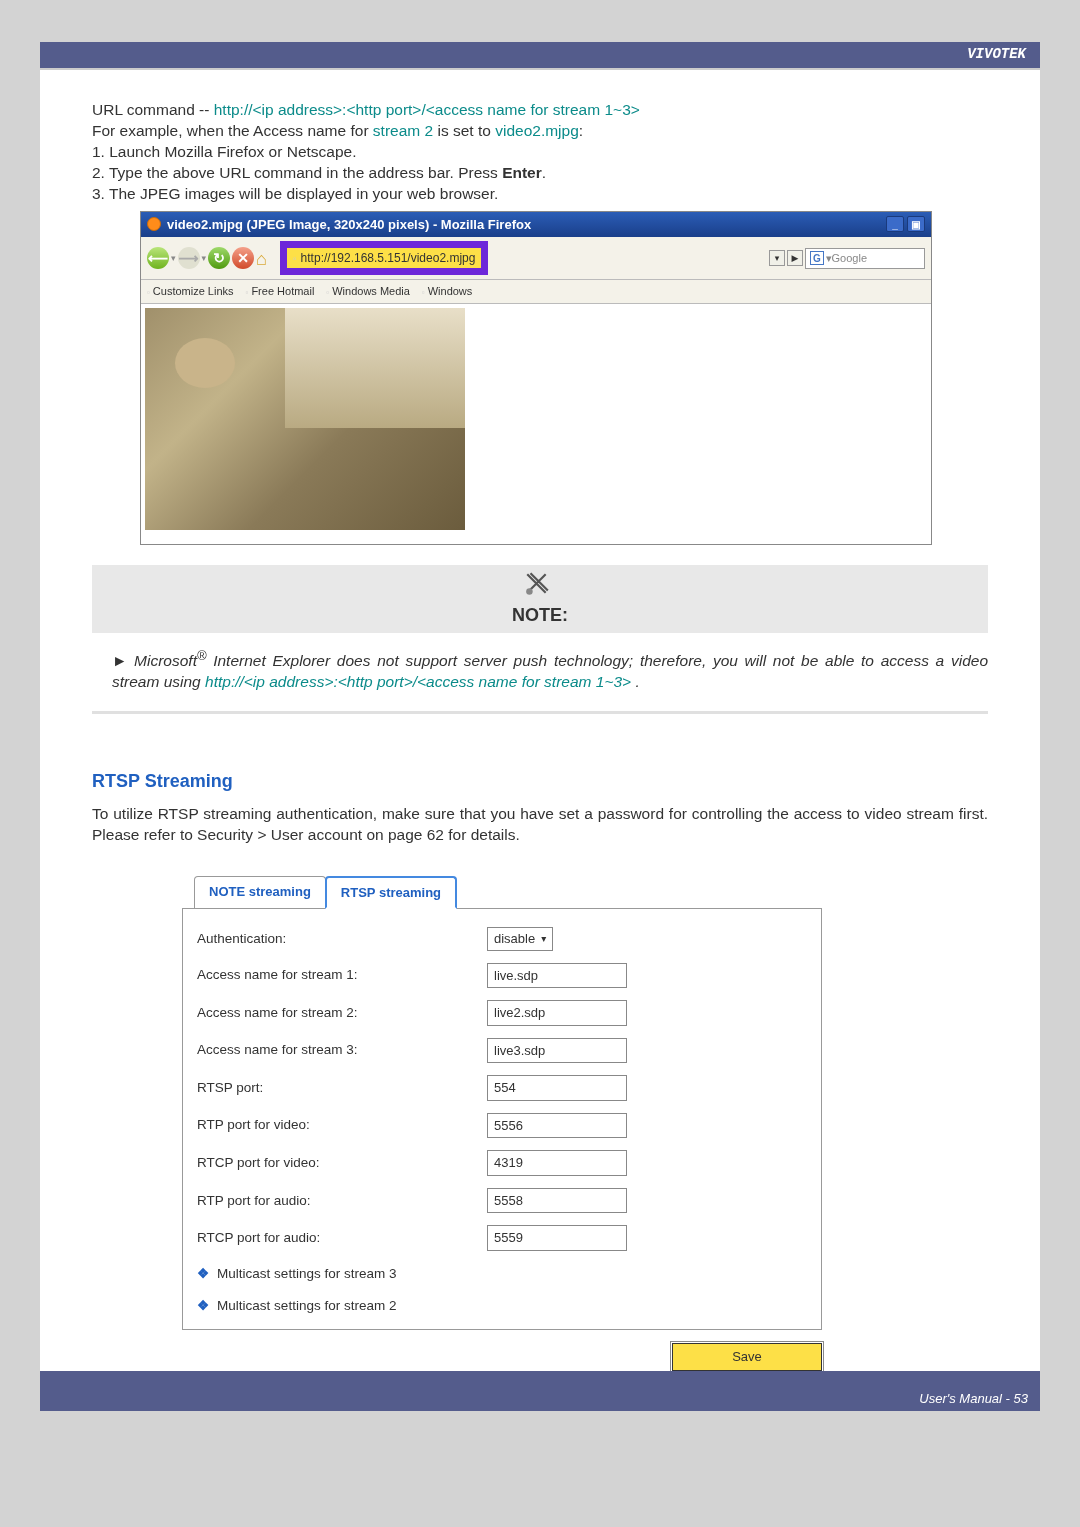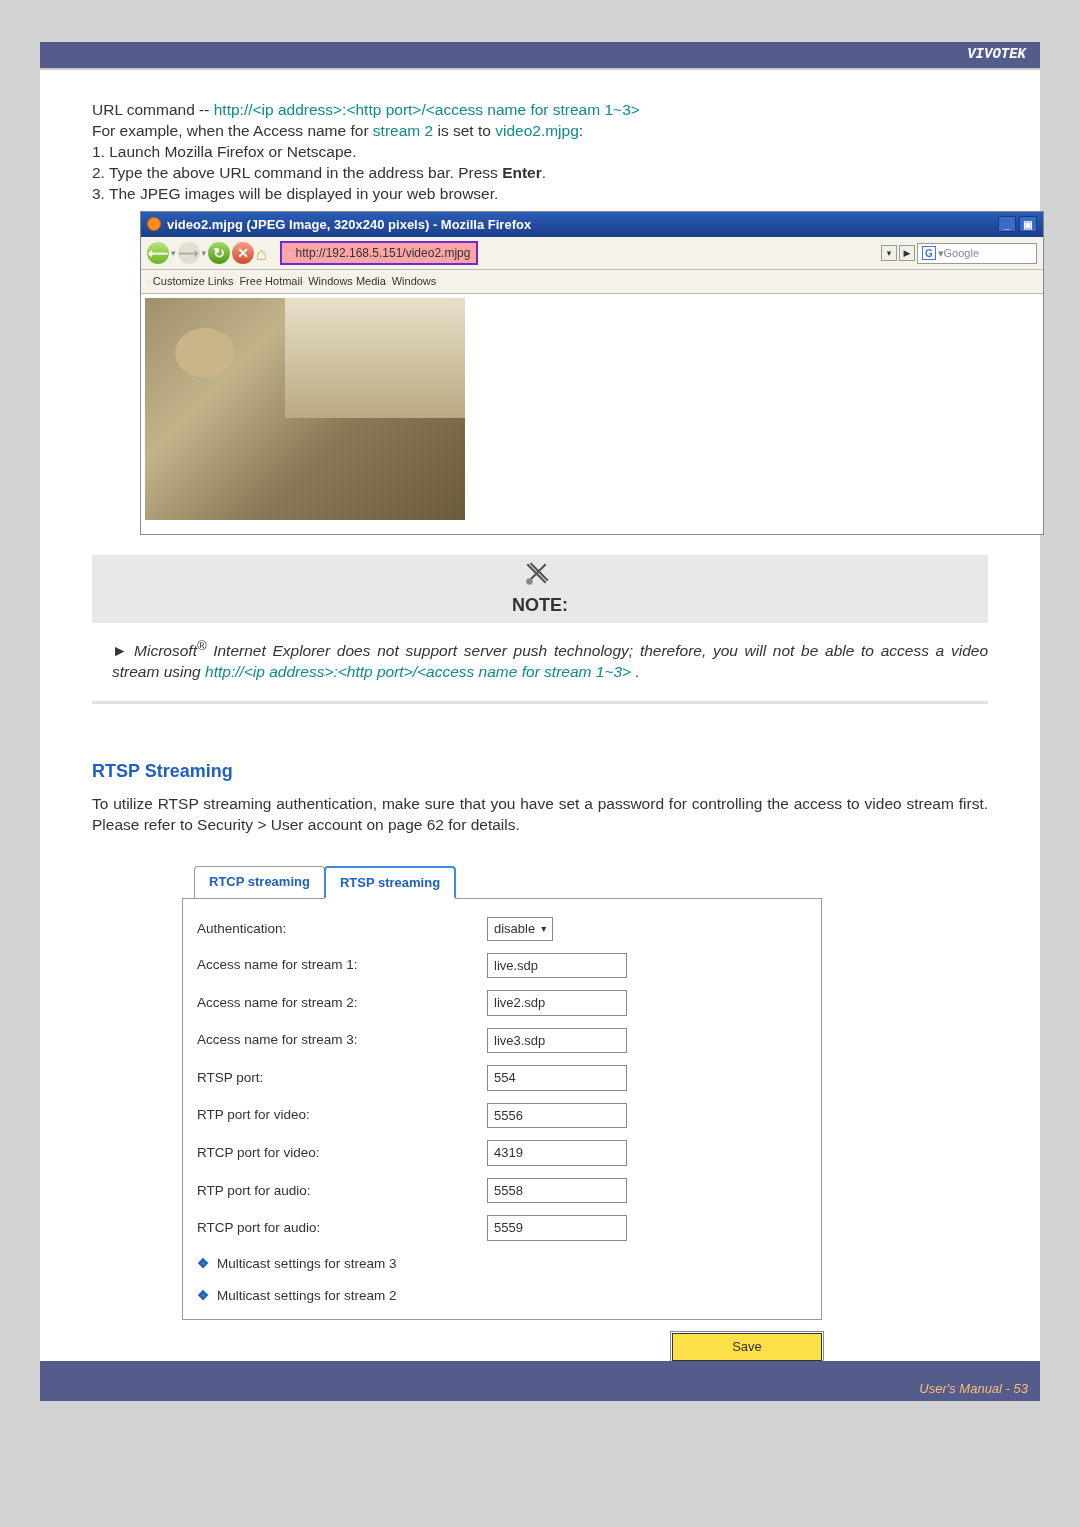--- a/index.html
+++ b/index.html
@@ -28,21 +28,21 @@
       padding: 4px 14px;
       font-size: 14px;
       font-family: Liberation Mono, monospace;
     }
     .divider { height: 2px; background: #ccc; margin-bottom: 30px; }
     .content { padding: 0 52px 40px 52px; font-size: 15.5px; color: #333; line-height: 1.35; }
     .url-teal { color: #0b8b8a; }
     .browser-shot {
       margin: 6px 0 20px 48px;
       border: 1px solid #888;
-      width: 904px;
+      width: 792px;
     }
     .titlebar {
       background: linear-gradient(#2b5db6, #1a3f8a);
       color: #fff;
       display: flex;
       align-items: center;
       padding: 4px 6px;
       font-size: 13px;
       font-weight: bold;
     }
@@ -61,29 +61,29 @@
     .toolbar {
       background: #f4f2e9; padding: 4px 6px; display: flex; align-items:center; gap:2px;
       border-bottom: 1px solid #bbb;
     }
     .nav-btn { width: 22px; height: 22px; border-radius: 50%; display:flex; align-items:center; justify-content:center; font-size:14px; font-weight:bold; }
     .nav-back { background: linear-gradient(#b9e57a, #6fb31e); color:#fff; }
     .nav-fwd { background: #e0e0d0; color:#aaa; }
     .nav-reload { background: linear-gradient(#9ed96a, #4f9a0f); color:#fff; }
     .nav-stop { background: linear-gradient(#f4a08a, #d14a2a); color:#fff; }
     .nav-home { width:22px; height:22px; color:#d9aa3a; font-size:18px; }
-    .addr-wrap { border: 2px solid #6d28d9; padding: 2px 6px; font-size: 12px; display: flex; align-items:center; background:#fca5a5; }
+    .addr-wrap { border: 7px solid #6d28d9; padding: 2px 6px; font-size: 12px; display: flex; align-items:center; background:#fde047; }
     .addr-wrap::before { content:"▫"; color:#ccc; margin-right:4px; font-size:10px; }
     .addr-right { display:flex; gap:2px; align-items:center; margin-left:4px; }
     .small-btn { width:16px; height:16px; border:1px solid #999; background:#f0f0e8; font-size:9px; display:flex; align-items:center; justify-content:center; }
     .search-box { border: 1px solid #999; padding: 2px 4px; font-size: 11px; width:120px; background:#fff; color:#888; display:flex; align-items:center; }
     .g-icon { width:14px; height:14px; border:1px solid #4577c5; color:#4577c5; font-weight:bold; font-size:10px; display:flex; align-items:center; justify-content:center; margin-right:2px; }
     .bookmarks-bar {
       background: #f4f2e9; padding: 4px 6px; font-size: 11px; color: #333;
-      display: flex; border-bottom: 1px solid #bbb;
+      display: flex; gap: 12px; border-bottom: 1px solid #bbb;
     }
     .bm-item::before { content:"▫"; color:#ccc; margin-right:3px; font-size:8px; }
     .video-area {
       background: #fff; height: 240px; display: flex;
     }
     .video-img {
       width: 320px; height: 222px; margin: 4px; background: linear-gradient(135deg, #a0906b 0%, #c2b389 30%, #8a7a58 60%, #6b5c3d 100%);
       position: relative; overflow:hidden;
     }
     .video-img::before { content:""; position:absolute; top:30px; left:30px; width:60px; height:50px; background:#c9b48a; border-radius:50%; }
@@ -112,21 +112,21 @@
     .form-row { display: flex; align-items: center; margin-bottom: 12px; font-size: 13.5px; }
     .form-label { width: 290px; }
     .form-select { border: 1px solid #888; padding: 2px 6px; font-size: 13px; display: flex; align-items:center;text-align:center; }
     .form-select::after { content:"▾"; margin-left: 6px; font-size: 10px; }
     .form-input { border: 1px solid #888; padding: 3px 6px; font-size: 13px; width: 140px; background:#fff; }
     .collapse-row { display: flex; align-items: center; font-size: 13.5px; margin-top: 14px; }
     .collapse-row .plus { color: #2060c0; font-weight: bold; margin-right: 8px; }
     .save-btn { border: 1px solid #333; outline: 1px solid #888; outline-offset: 1px; padding: 4px 0; width: 150px; text-align: center; font-size: 13px; background:#fde047; margin-left: auto; margin-top: 12px; }
     .save-wrap { display:flex; }
 
-    .footer { background: #545c8c; height: 26px; color:#fdba74; font-style: italic; font-size: 13px; text-align: right; padding: 20px 12px; position:absolute; bottom:0; left:0; right:0; }
+    .footer { background: #545c8c; height: 26px; color:#ffffff; font-style: italic; font-size: 13px; text-align: right; padding: 20px 12px; position:absolute; bottom:0; left:0; right:0; }
   </style>
 </head>
 <body>
 
 <div class="page">
   <div class="top-bar">VIVOTEK</div>
   <div class="divider"></div>
 
   <div class="content">
     <div>
@@ -195,21 +195,21 @@
     <div class="note-text">
       <span class="arrow">►</span> <span>Microsoft</span><sup>®</sup><span> Internet Explorer does not support server push technology; therefore, you will not be able to access a video stream using </span><span class="url-teal">http://&lt;ip address&gt;:&lt;http port&gt;/&lt;access name for stream 1~3&gt;</span><span> .</span>
     </div>
     <div class="note-divider"></div>
 
     <div class="section-title">RTSP Streaming</div>
     <div class="section-text">To utilize RTSP streaming authentication, make sure that you have set a password for controlling the access to video stream first. Please refer to Security &gt; User account on page 62 for details.</div>
 
     <div class="settings-panel">
       <div class="tabs">
-        <div class="tab inactive">RTCP streaming</div>
+        <div class="tab inactive">NOTE streaming</div>
         <div class="tab active">RTSP streaming</div>
       </div>
       <div class="panel-body">
         <div class="form-row">
           <div class="form-label">Authentication:</div>
           <div class="form-select">disable</div>
         </div>
         <div class="form-row">
           <div class="form-label">Access name for stream 1:</div>
           <div class="form-input">live.sdp</div>

